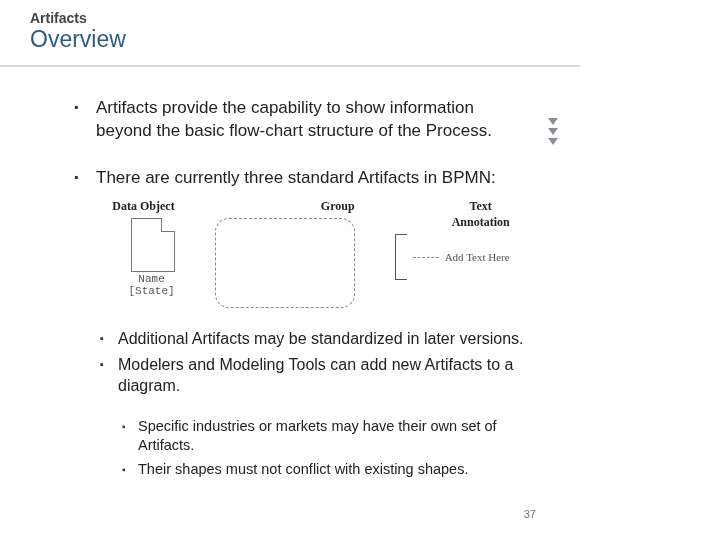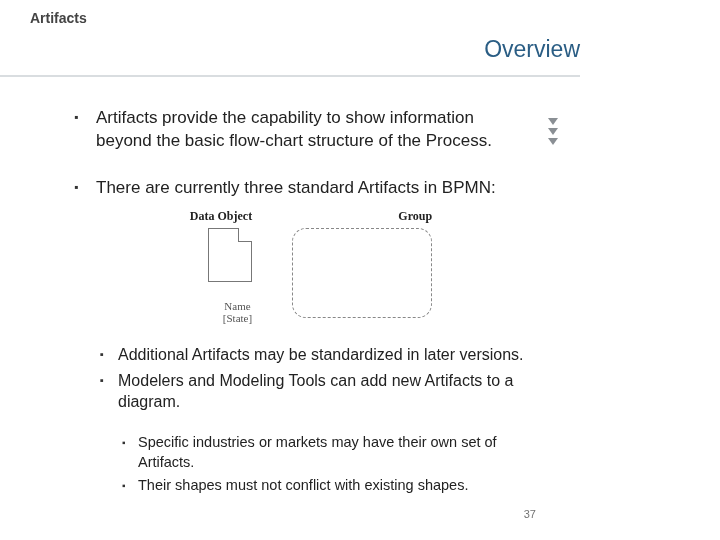--- a/index.html
+++ b/index.html
@@ -1,39 +1,39 @@
 <!DOCTYPE html>
 <html><head>
 <meta charset="utf-8">
 <style>
   * { box-sizing: border-box; margin: 0; padding: 0; }
   html, body { width: 720px; height: 540px; font-family: Arial, Helvetica, sans-serif; background: #fff; color: #333; }
   .slide { position: relative; width: 580px; height: 540px; }
   .hdr { padding: 10px 0 4px 30px; }
   .hdr-breadcrumb { font-size: 14px; font-weight: bold; color: #444; }
-  .hdr-title { font-size: 23px; color: #2a5d84; margin-top: 10px; text-align: right; }
+  .hdr-title { font-size: 23px; color: #2a5d84; margin-top: 0; }
   .hdr-rule { margin-top: 8px; height: 2px; background: #d9dde0; width: 100%; }
   .body { padding: 30px 54px 0 70px; font-size: 17px; color: #222; line-height: 1.35; }
   ul.lvl1 { list-style: none; }
   ul.lvl1 > li { position: relative; padding-left: 26px; margin-bottom: 24px; }
   ul.lvl1 > li::before { content: "\25AA"; position: absolute; left: 4px; top: 2px; font-size: 12px; color: #333; }
   ul.lvl2 { list-style: none; margin-top: 6px; }
   ul.lvl2 > li { position: relative; padding-left: 22px; font-size: 16px; margin-bottom: 4px; }
   ul.lvl2 > li::before { content: "\25AA"; position: absolute; left: 4px; top: 3px; font-size: 11px; color: #333; }
   ul.lvl3 { list-style: none; margin-top: 20px; }
   ul.lvl3 > li { position: relative; padding-left: 20px; font-size: 14.5px; margin-bottom: 4px; }
   ul.lvl3 > li::before { content: "\25AA"; position: absolute; left: 4px; top: 3px; font-size: 10px; color: #333; }
   .diagram { display: flex; align-items: flex-start; justify-content: center; gap: 40px; margin: 8px 0 20px 0; }
   .artifact-col { display: flex; flex-direction: column; align-items: flex-end; }
   .artifact-label { font-weight: bold; font-size: 12px; color: #222; margin-bottom: 4px; font-family: "Times New Roman", serif; }
   .dataobj-icon { position: relative; width: 44px; height: 54px; }
   .dataobj-icon .page { position: absolute; inset: 0; border: 1.5px solid #777; background: #fff; }
   .dataobj-icon .fold { position: absolute; top: 0; right: 0; width: 14px; height: 14px; background: #fff; border-left: 1.5px solid #777; border-bottom: 1.5px solid #777; }
   .dataobj-icon .fold::after { content: ""; position: absolute; top: -1.5px; right: -1.5px; width: 0; height: 0; border-top: 14px solid #fff; border-left: 14px solid transparent; }
-  .dataobj-caption { font-size: 11px; text-align: center; color: #555; font-family: Liberation Serif, serif; line-height: 1.1; margin-top: 18px; }
+  .dataobj-caption { font-size: 11px; text-align: center; color: #555; font-family: Liberation Mono, monospace; line-height: 1.1; margin-top: 1px; }
   .group-box { width: 140px; height: 90px; border: 1.5px dashed #888; border-radius: 14px; }
   .textann { display: flex; align-items: center; gap: 6px; }
   .textann-bracket { width: 12px; height: 46px; border-left: 1.5px solid #555; border-top: 1.5px solid #555; border-bottom: 1.5px solid #555; }
   .textann-line { width: 26px; height: 0; border-top: 1px dashed #888; }
   .textann-text { font-size: 11px; color: #555; font-family: "Times New Roman", serif; }
   .corner-tris { position: absolute; top: 118px; right: 22px; display: flex; flex-direction: column; gap: 3px; }
   .corner-tris span { width: 0; height: 0; border-left: 5px solid transparent; border-right: 5px solid transparent; border-top: 7px solid #8a8f94; display: block; }
   .pagenum { position: absolute; right: 44px; bottom: 20px; font-size: 11px; color: #737373; }
 </style>
 </head>
@@ -69,20 +69,31 @@
               <div>Name</div>
               <div>[State]</div>
             </div>
           </div>
 
           <div class="artifact-col">
             <div class="artifact-label">Group</div>
             <div class="group-box"></div>
           </div>
 
+          <div class="artifact-col">
+            <div class="artifact-label" style="text-align:center">
+              <div>Text</div>
+              <div>Annotation</div>
+            </div>
+            <div class="textann">
+              <div class="textann-bracket"></div>
+              <div class="textann-line"></div>
+              <div class="textann-text">Add Text Here</div>
+            </div>
+          </div>
         </div>
 
         <ul class="lvl2">
           <li>Additional Artifacts may be standardized in later versions.</li>
           <li>
             <span>Modelers and Modeling Tools can add new Artifacts to a diagram.</span>
             <ul class="lvl3">
               <li>Specific industries or markets may have their own set of Artifacts.</li>
               <li>Their shapes must not conflict with existing shapes.</li>
             </ul>

